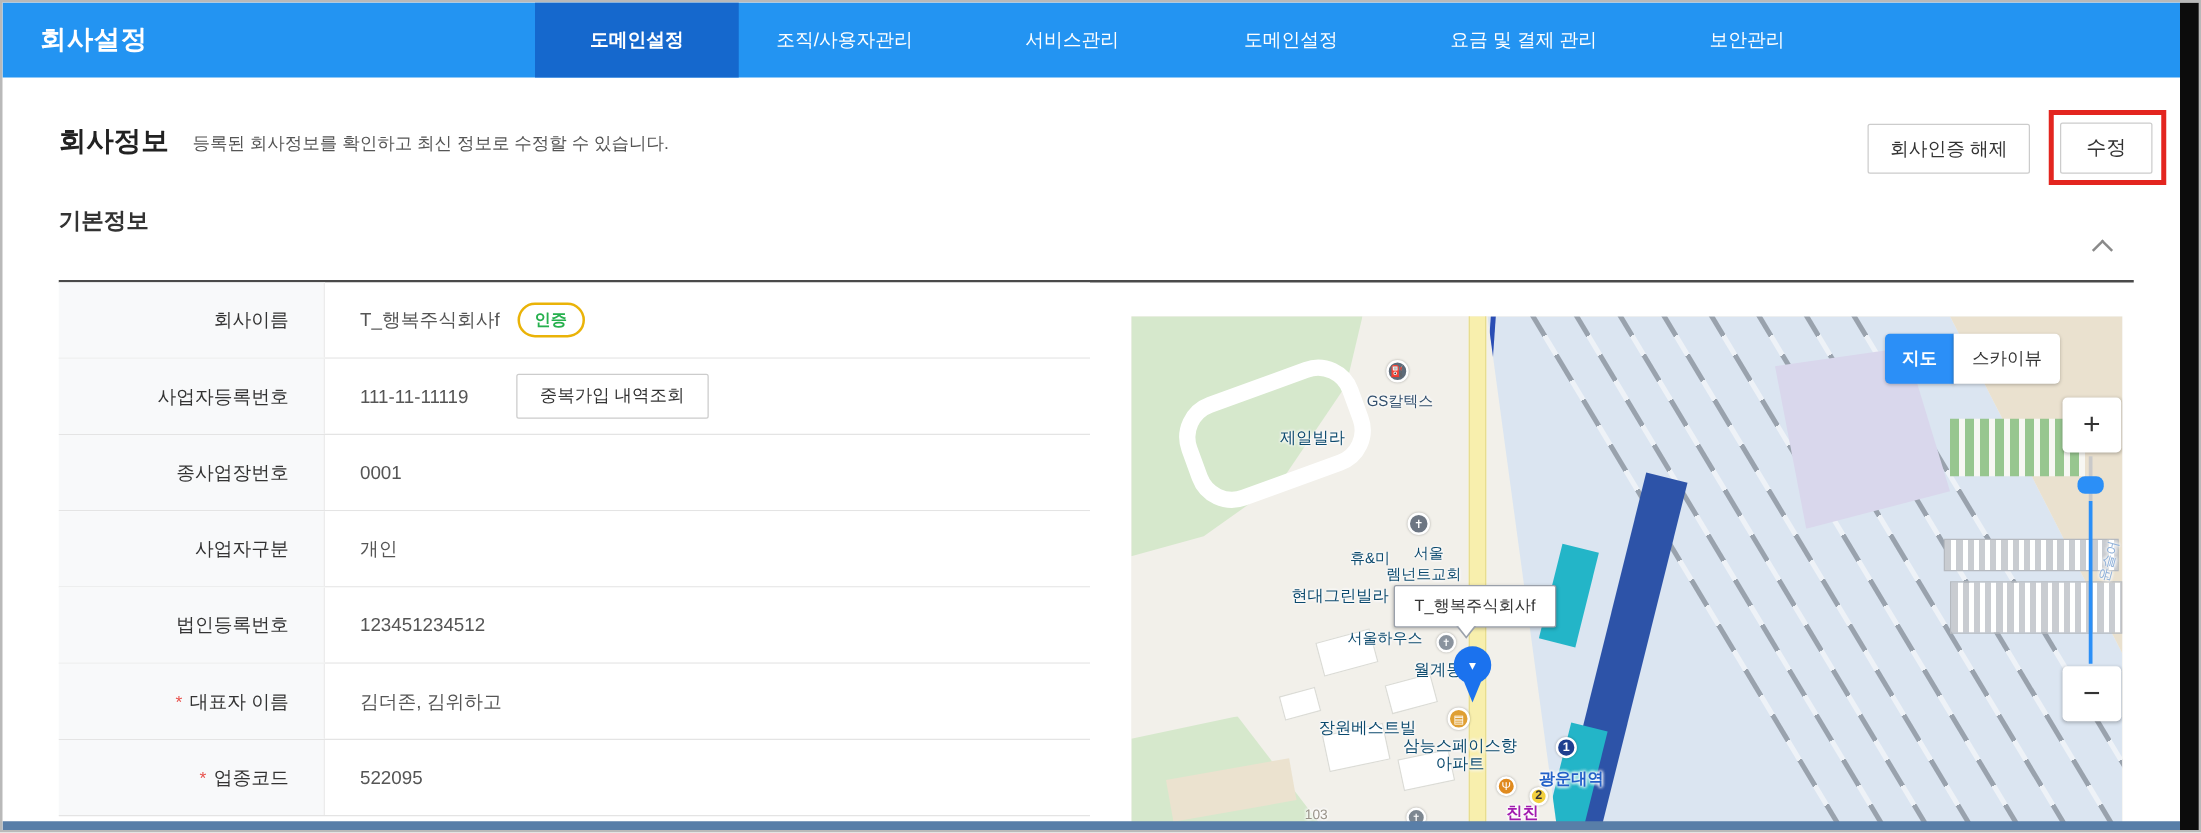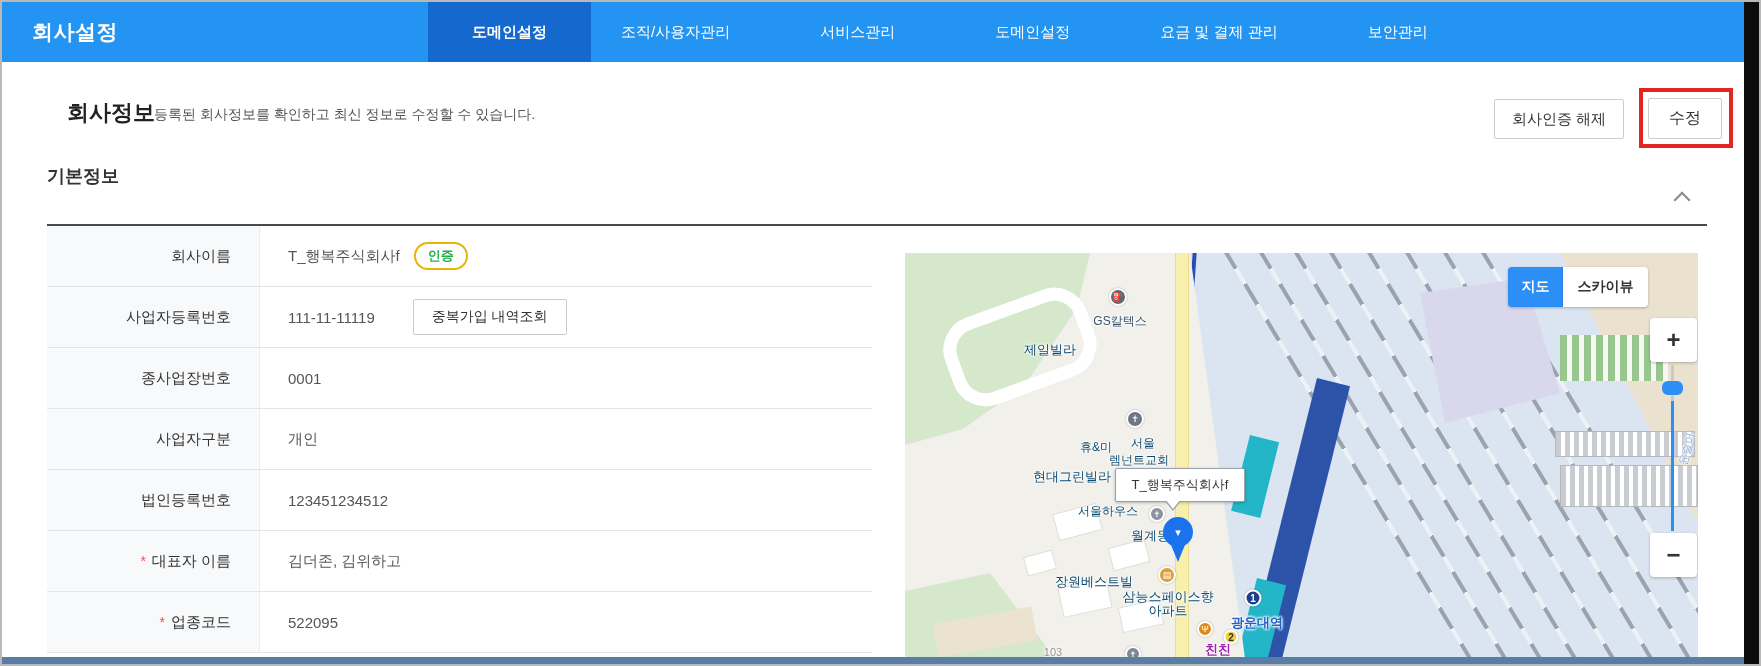--- a/index.html
+++ b/index.html
@@ -13,21 +13,21 @@
   .tabs{left:426px;top:0;height:60px;display:flex;align-items:stretch;}
   .tab{display:flex;align-items:center;padding:0 30px;color:#fff;font-size:15px;cursor:pointer;white-space:nowrap;}
   .tab.active{background:#1568cd;padding:0 44px;font-weight:bold;}
   .tab:nth-child(3){margin-left:30px;}
   .tab:nth-child(4){margin-left:40px;}
   .tab:nth-child(5){margin-left:30px;}
   .tab:nth-child(6){margin-left:30px;}
   .tab:nth-child(7){margin-left:20px;}
 
   
-  .page-title{left:45px;top:96px;font-size:22px;font-weight:bold;color:#222;margin-left:20px;}
+  .page-title{left:45px;top:96px;font-size:22px;font-weight:bold;color:#222;}
   .page-desc{left:152px;top:104px;font-size:14px;color:#555;}
   .btn{display:flex;align-items:center;justify-content:center;background:#fff;border:1px solid #ccc;border-radius:2px;color:#333;cursor:pointer;}
   .btn-unverify{left:1492px;top:97px;width:130px;height:40px;font-size:15px;}
   .btn-edit{left:1646px;top:96px;width:74px;height:41px;font-size:16px;}
   .red-annot{left:1637px;top:86px;width:94px;height:60px;border:4px solid #e3251f;z-index:60;pointer-events:none;}
 
   
   .section-title{left:45px;top:162px;font-size:18px;font-weight:bold;color:#333;}
   .section-topline{left:45px;top:222px;width:1660px;height:2px;background:#4a4a4a;}
   .chevron-up{left:1674px;top:192px;width:12px;height:12px;border-top:2px solid #8a8a8a;border-left:2px solid #8a8a8a;transform:rotate(45deg);cursor:pointer;}
@@ -44,21 +44,21 @@
   
   .map{left:903px;top:251px;width:793px;height:405px;background:#f2f0ea;overflow:hidden;}
   .ml{position:absolute;font-size:12px;color:#0c4a6e;white-space:nowrap;transform:translate(-50%,-50%);
       text-shadow:0 0 3px #fff,0 0 3px #fff,0 0 3px #fff,0 0 3px #fff;z-index:20;}
   .micon{position:absolute;border-radius:50%;display:flex;align-items:center;justify-content:center;color:#fff;transform:translate(-50%,-50%);z-index:19;border:2px solid #fff;box-shadow:0 0 2px rgba(0,0,0,.3);}
   .green{background:#d6e8cc;}
   .rail-field{position:absolute;left:0;top:0;width:793px;height:405px;background:#dbe5f1;
       clip-path:polygon(285px 0,655px 0,793px 270px,793px 405px,340px 405px);}
   .track{position:absolute;width:4px;height:700px;background:repeating-linear-gradient(180deg,#99a2ad 0 24px,#eef2f7 24px 42px);transform-origin:0 0;transform:rotate(-31deg);}
   .bldg{position:absolute;background:#fff;border:1px solid #dcdcd6;}
-  .mapctl{position:absolute;background:#fff;border-radius:4px;box-shadow:0 1px 3px rgba(0,0,0,.25);display:flex;align-items:center;justify-content:center;color:#333;cursor:pointer;z-index:30;font-weight:bold;}
+  .mapctl{position:absolute;background:#fff;border-radius:4px;box-shadow:0 1px 3px rgba(0,0,0,.25);display:flex;align-items:center;justify-content:center;color:#333;cursor:pointer;z-index:30;}
   .infowindow{position:absolute;left:210px;top:215px;width:130px;height:34px;background:#fff;border:1px solid #9aa0aa;border-radius:2px;box-shadow:0 1px 3px rgba(0,0,0,.25);display:flex;align-items:center;justify-content:center;font-size:13px;color:#333;z-index:25;white-space:nowrap;}
   .iw-ptr-o{position:absolute;left:260px;top:248px;width:0;height:0;border-left:8px solid transparent;border-right:8px solid transparent;border-top:10px solid #9aa0aa;z-index:25;}
   .iw-ptr-i{position:absolute;left:261px;top:247px;width:0;height:0;border-left:7px solid transparent;border-right:7px solid transparent;border-top:9px solid #fff;z-index:26;}
   .pin{position:absolute;left:258px;top:264px;width:30px;height:52px;z-index:27;cursor:pointer;}
   .pin .head{width:30px;height:30px;border-radius:50%;background:#1b72ee;display:flex;align-items:center;justify-content:center;color:#fff;font-size:11px;}
   .pin .tail{width:0;height:0;border-left:9px solid transparent;border-right:9px solid transparent;border-top:22px solid #1b72ee;margin:-7px auto 0;}
 
   
   .black-strip{left:1742px;top:0;width:16px;height:662px;background:#0c0c0c;z-index:70;}
   .bottom-bar{left:0;top:655px;width:1742px;height:7px;background:#587ea8;z-index:65;}

